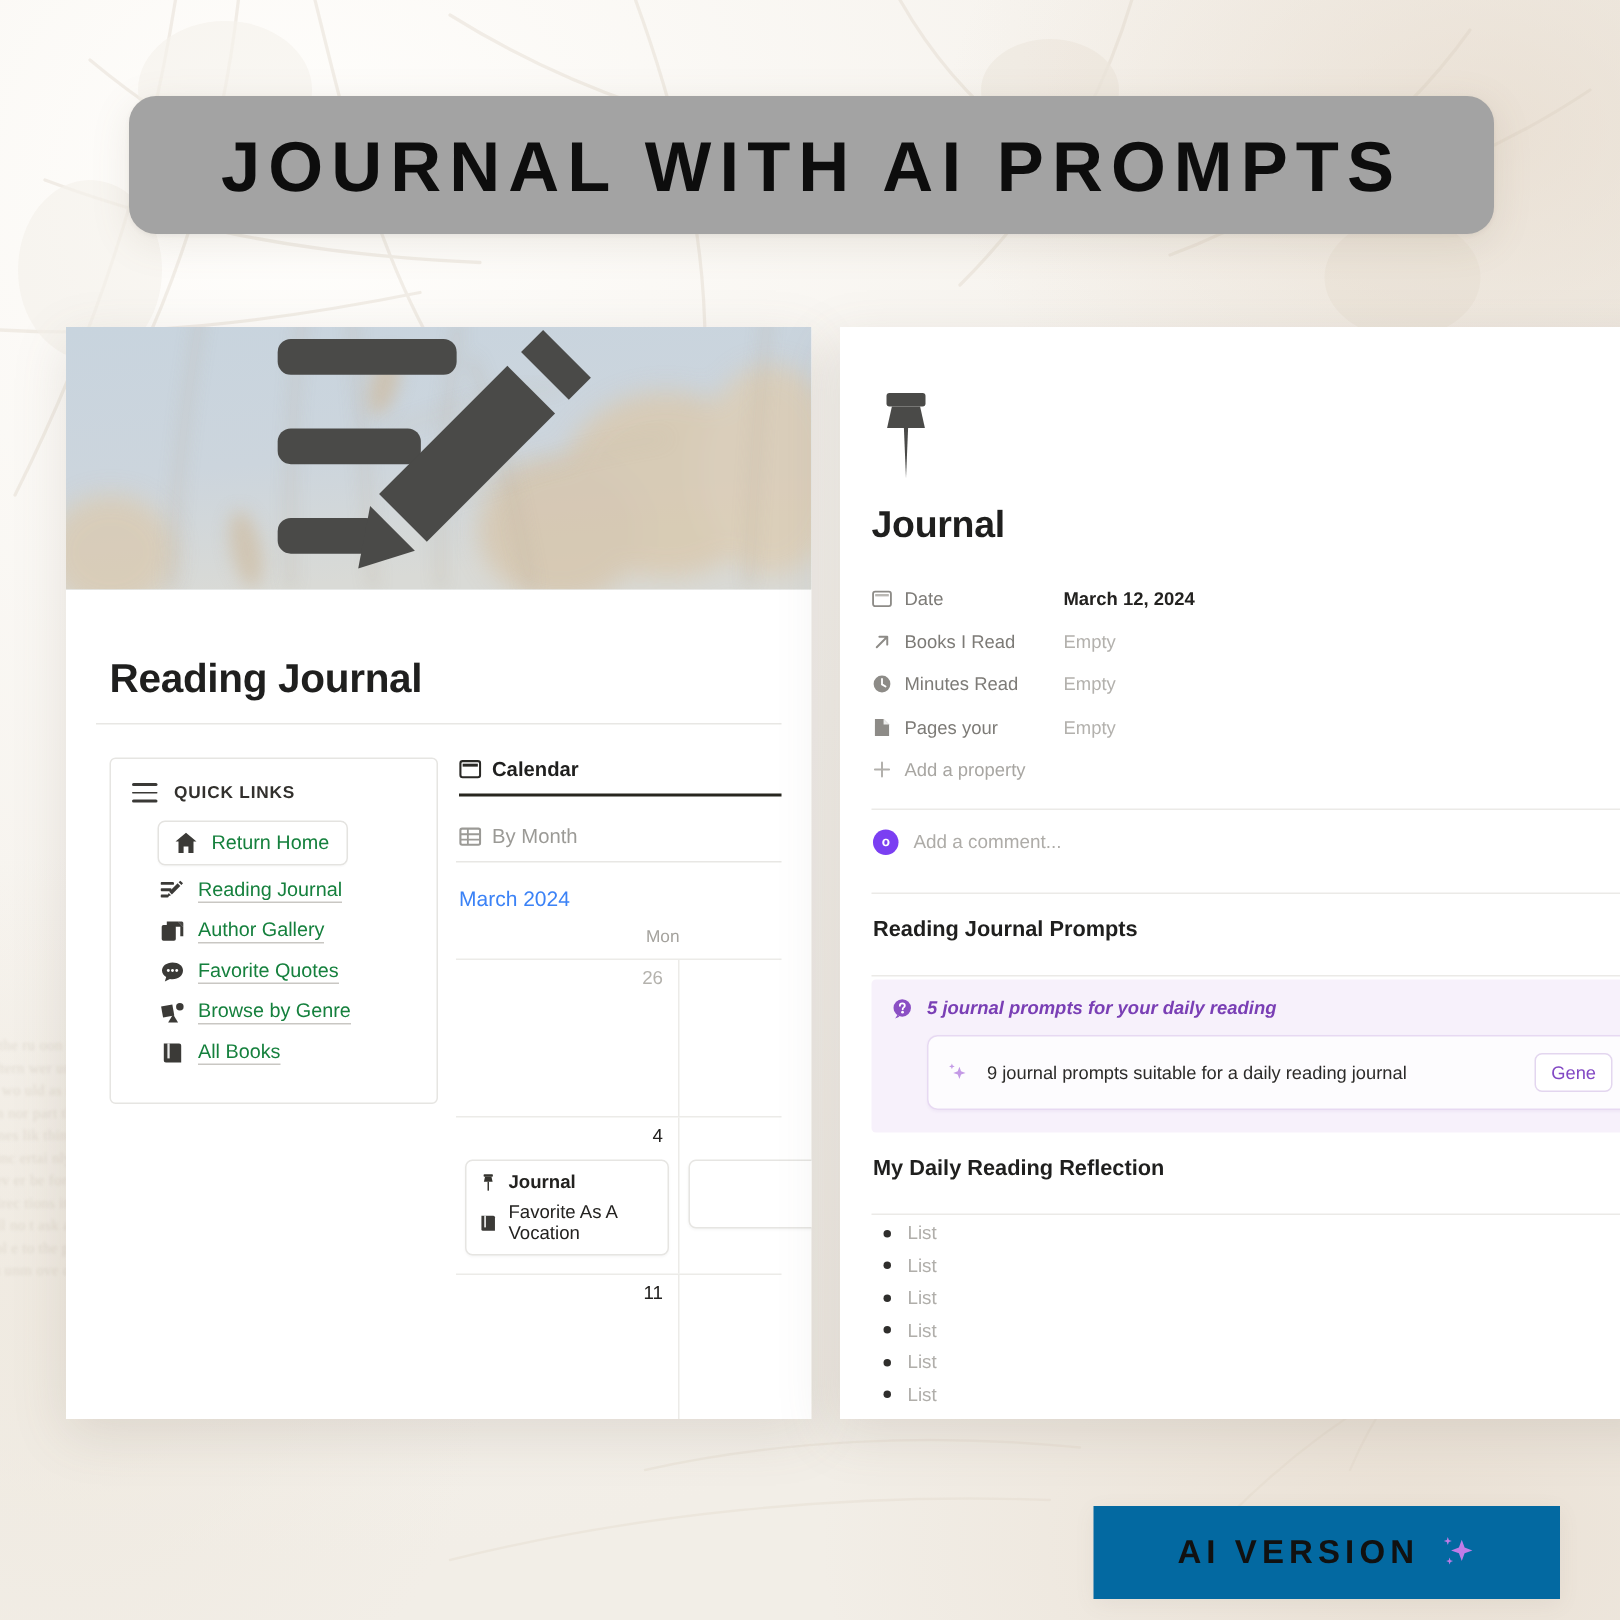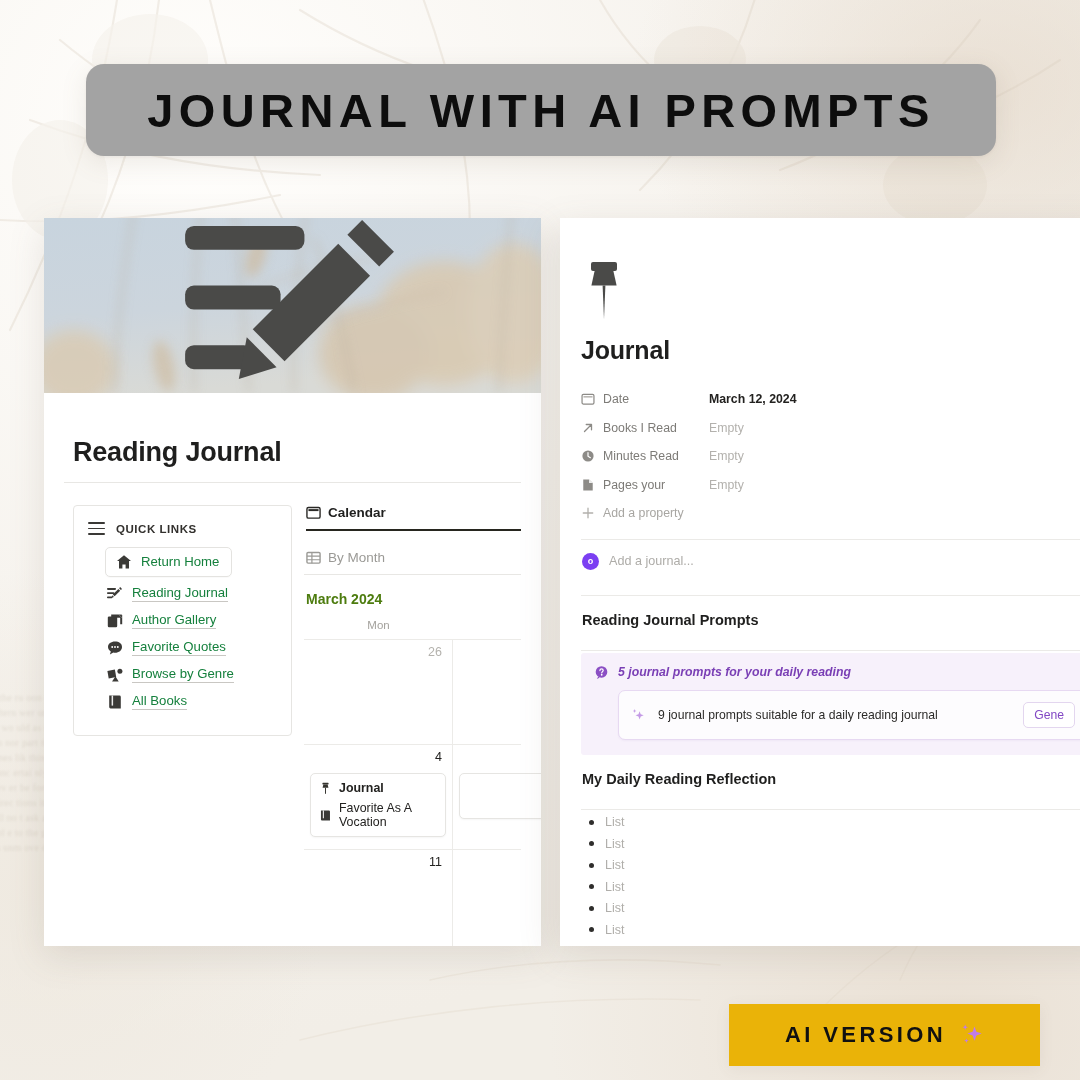--- a/index.html
+++ b/index.html
@@ -153,26 +153,26 @@
   .cal-col { flex: 1 1 auto; margin-left: 12px; min-width: 0; }
   .cal-tabs { display: flex; gap: 20px; border-bottom: 1px solid #e8e7e4; padding-left: 2px; flex-direction: column; }
   .cal-tab {
     display: flex; align-items: center; gap: 7px;
     font-size: 13.5px; padding-bottom: 9px;
     color: #9b9a96; font-weight: 400;
   }
   .cal-tab.active { color: #1f1f1e; font-weight: 600; border-bottom: 2px solid #27261f; margin-bottom: -1px; }
   .cal-tab svg { width: 15px; height: 15px; }
 
-  .cal-month { font-size: 14px; font-weight: 700; color: #4d7c0f; padding: 16px 0 12px 2px; }
+  .cal-month { font-size: 14px; font-weight: 400; color: #3b82f6; padding: 16px 0 12px 2px; }
 
   .cal-grid { position: relative; }
   .cal-dowrow { display: flex; }
   .cal-dow {
-    flex: 0 0 149px; text-align: center;
+    flex: 0 0 149px; text-align: right;
     font-size: 11.5px; color: #a4a29d; padding-bottom: 8px;
   }
   .cal-week { display: flex; border-top: 1px solid #ecebe8; }
   .cal-cell {
     flex: 0 0 149px; height: 104px;
     border-right: 1px solid #ecebe8;
     position: relative; padding: 7px 8px;
   }
   .cal-daynum {
     position: absolute; right: 10px; top: 5px;
@@ -278,21 +278,21 @@
     font-size: 12.5px; color: #b0aeaa;
     height: 21.5px; padding-left: 8px;
   }
   .bullet { width: 5px; height: 5px; border-radius: 50%; background: #2f2e2c; flex: 0 0 5px; }
 
   
   .ai-badge {
     position: absolute;
     left: 729px; top: 1004px;
     width: 311px; height: 62px;
-    background: #eab308;
+    background: #0369a1;
     display: flex; align-items: center; justify-content: center; gap: 12px;
     box-shadow: 0 3px 14px rgba(120,105,88,.08);
   }
   .ai-badge-text {
     font-size: 22px; font-weight: 700; letter-spacing: 3.4px; color: #111;
   }
   .ai-badge svg { width: 26px; height: 26px; }
 </style>
 </head>
 <body>
@@ -637,21 +637,21 @@
         <svg viewBox="0 0 16 16">
             <path d="M8 2.6v10.8M2.6 8h10.8" stroke="#b2b0ac" stroke-width="1.5" stroke-linecap="round"></path>
           </svg>
         <span>Add a property</span>
       </div>
 
       <div class="rp-rule"></div>
 
       <div class="comment-row">
         <span class="avatar">o</span>
-        <span class="comment-ph">Add a journal...</span>
+        <span class="comment-ph">Add a comment...</span>
       </div>
 
       <div class="rp-rule"></div>
 
       <div class="sec-head">Reading Journal Prompts</div>
       <div class="rp-rule"></div>
 
       <div class="ai-panel">
         <div class="ai-head">
           <svg viewBox="0 0 16 16">

